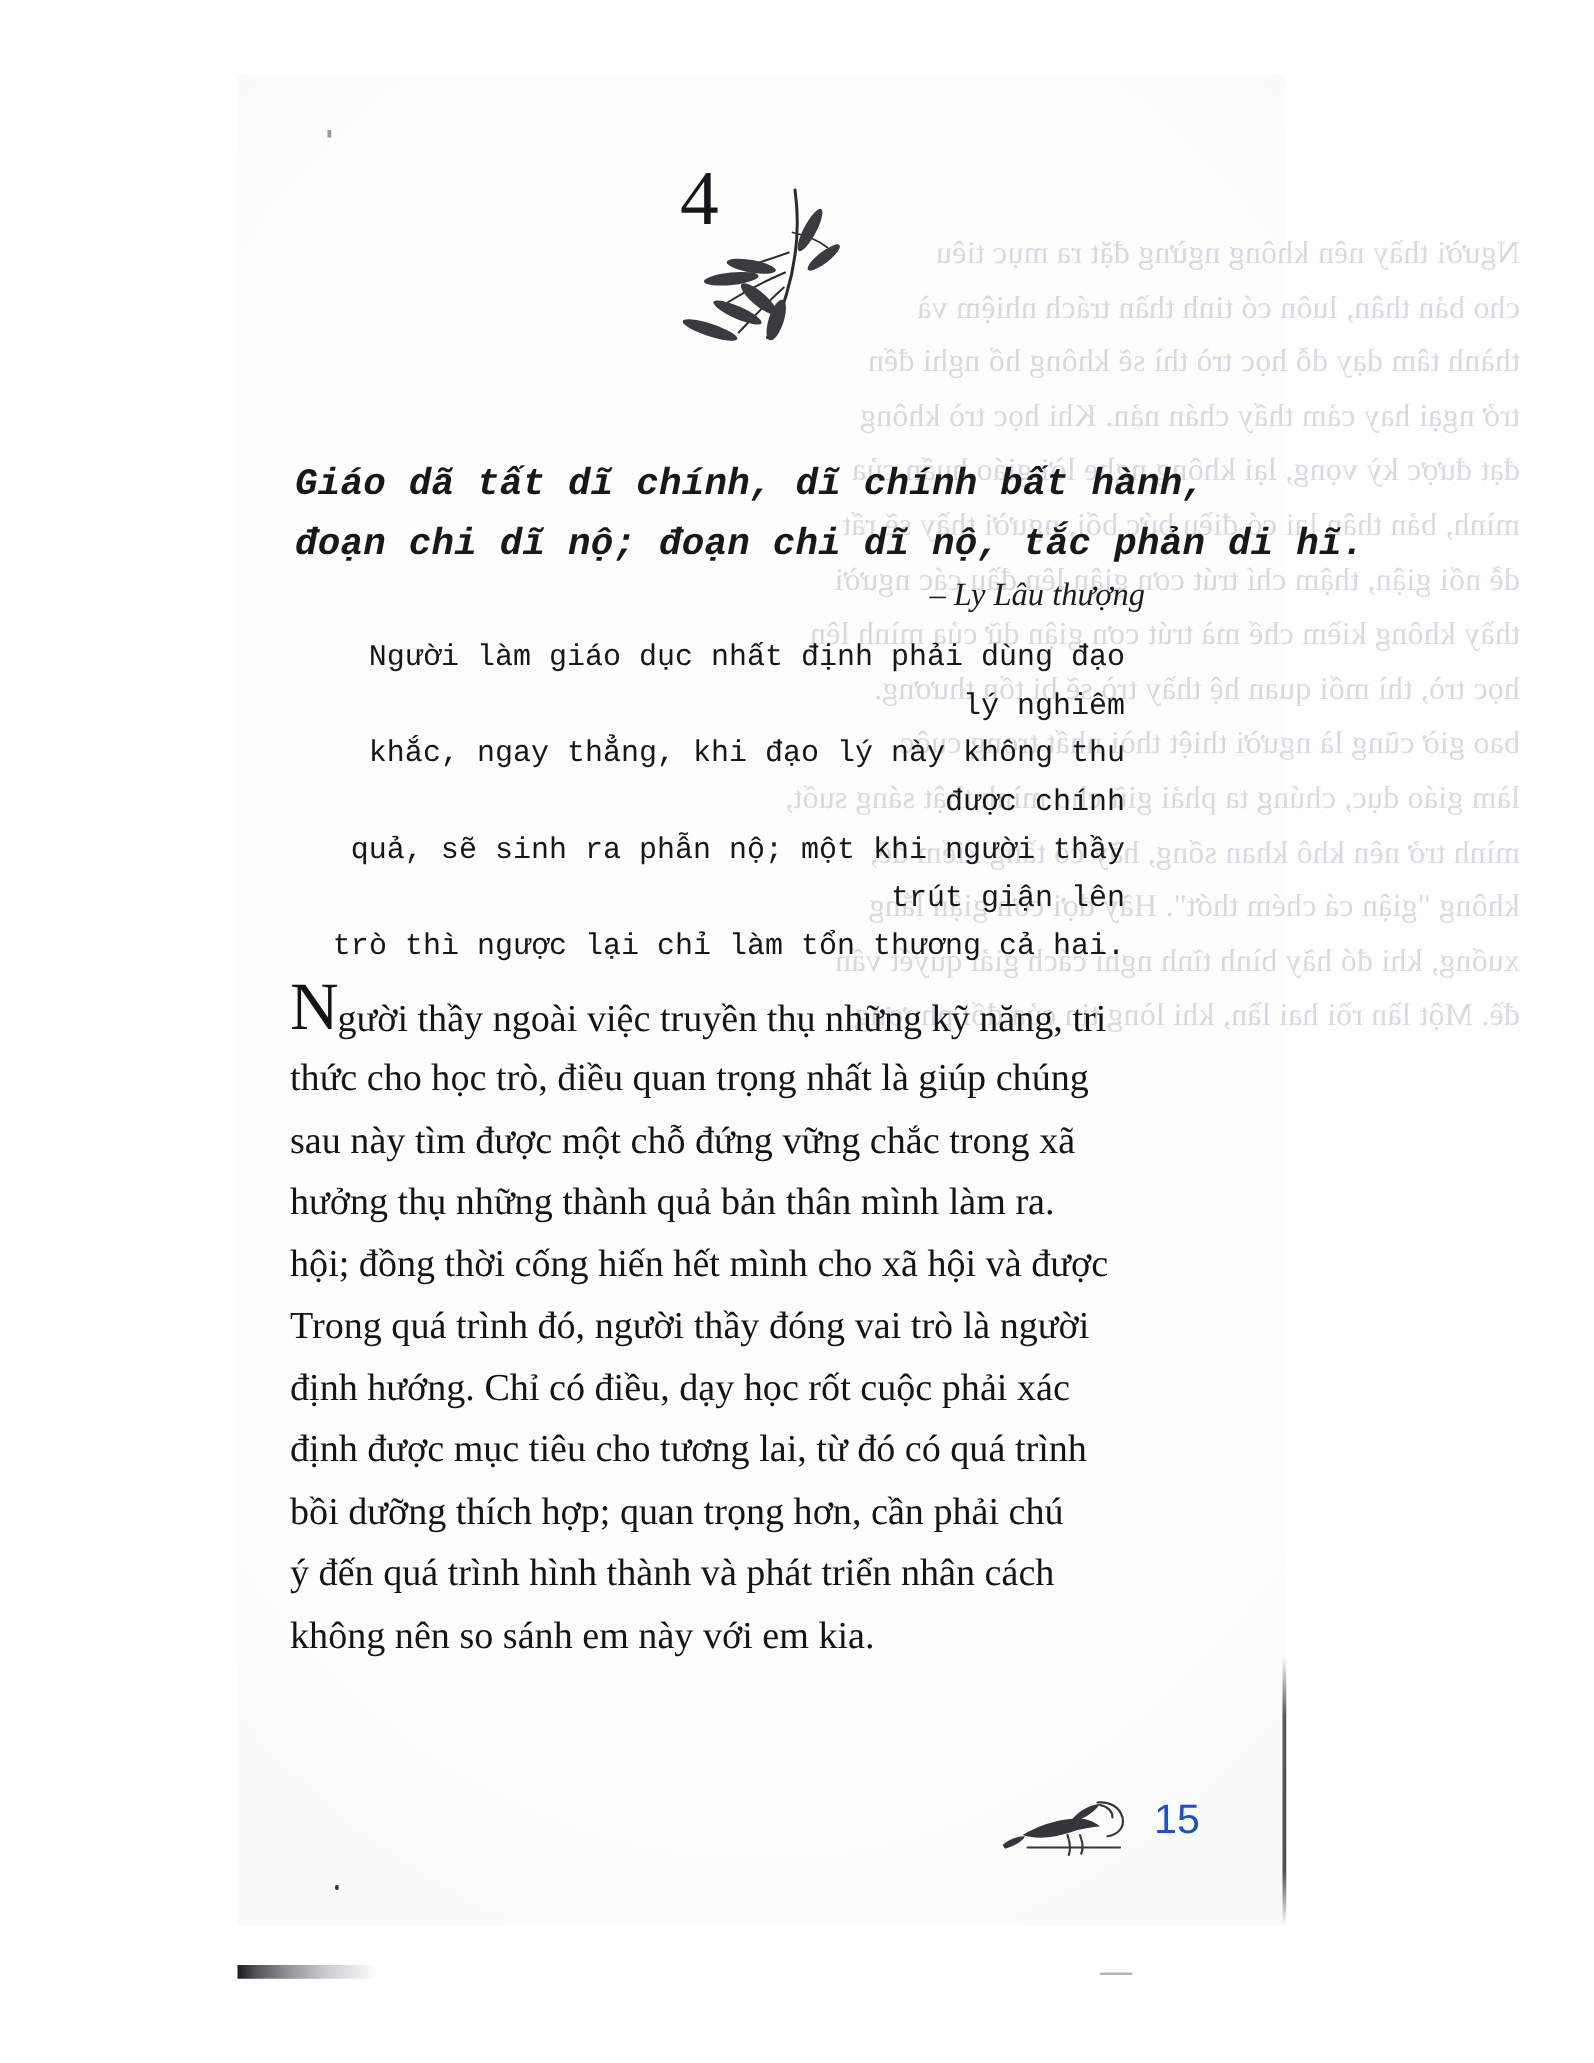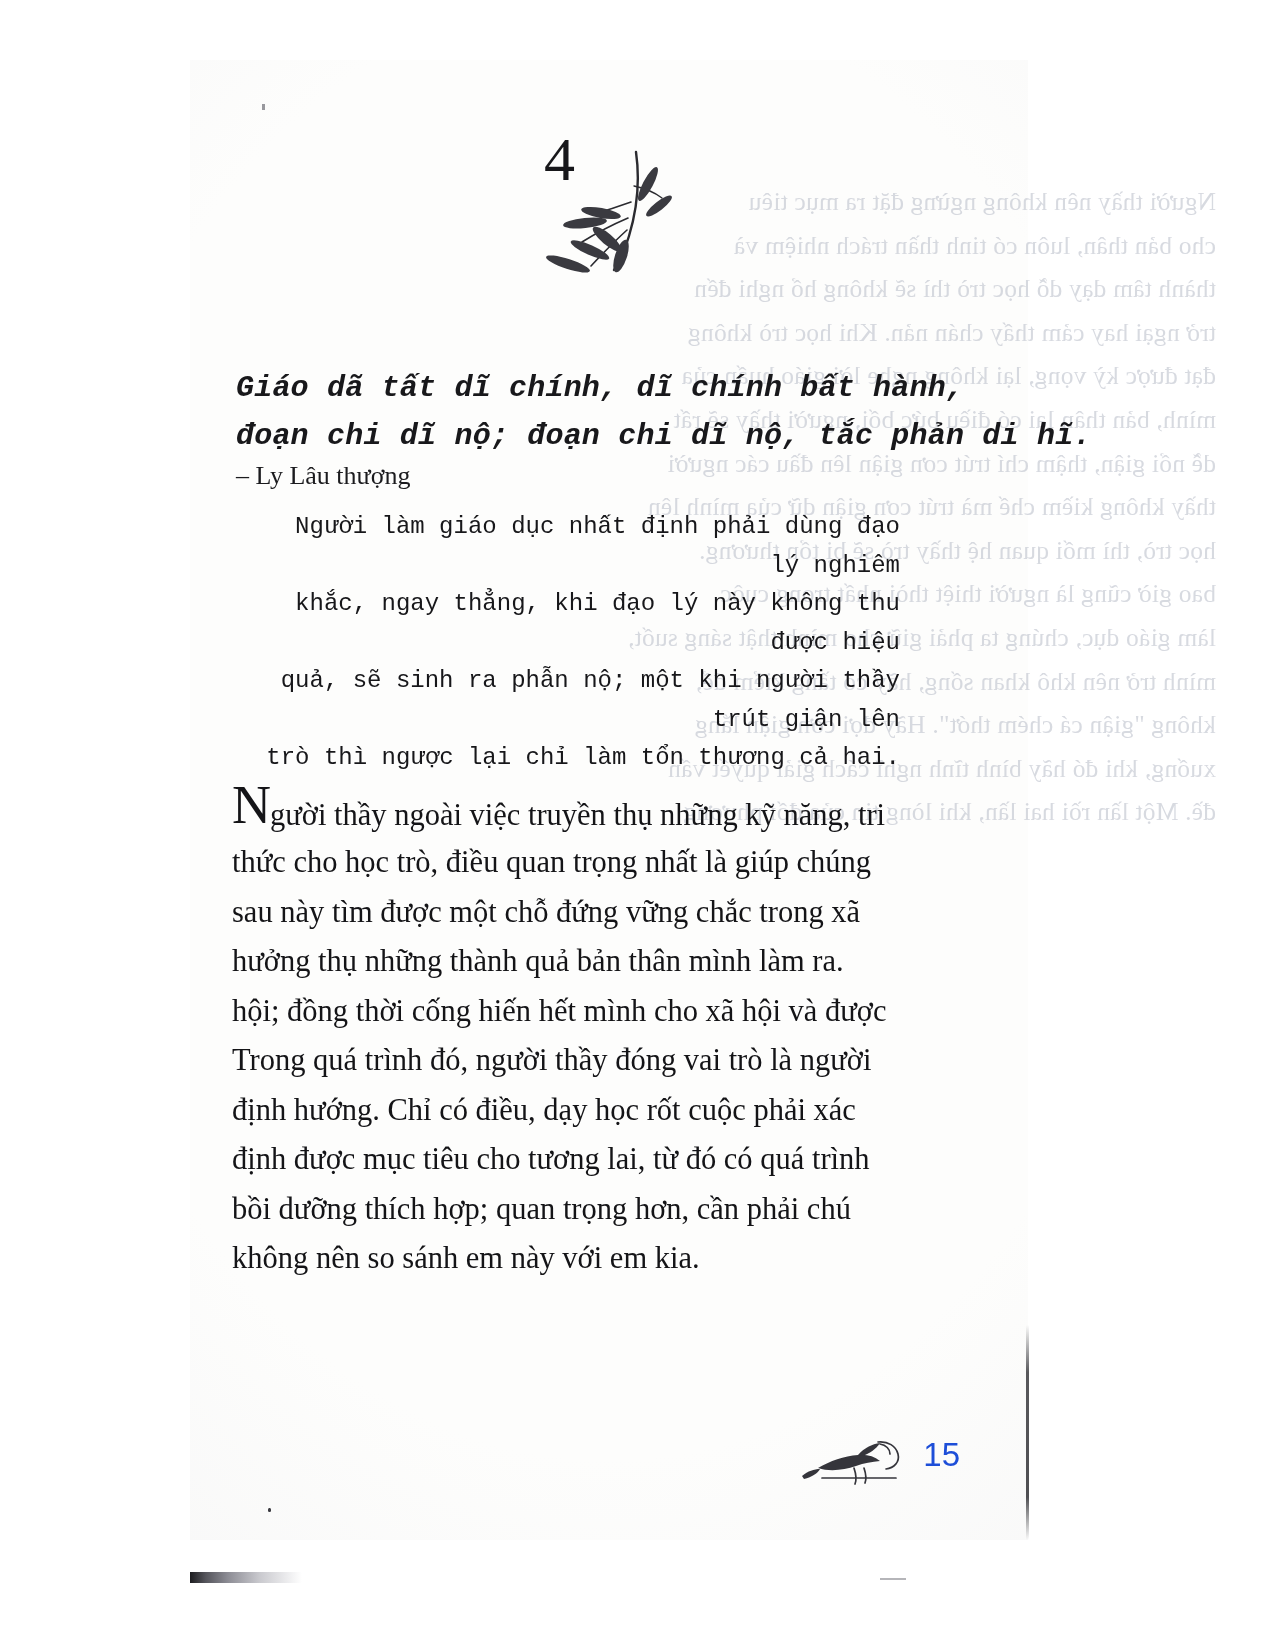--- a/index.html
+++ b/index.html
@@ -139,22 +139,23 @@
     color: #18181b;
     letter-spacing: 0.2px;
   }
   .epigraph .l { display: block; white-space: nowrap; }
 
   .epigraph-source {
     position: absolute;
     left: 236px;
     top: 461px;
     width: 680px;
-    text-align: left;
-    font-family: "Liberation Serif", serif;
+    text-align: right;
+    font-family: "Liberation Serif", serif;
+    font-style: italic;
     font-size: 26px;
     color: #1b1b1e;
   }
 
   
   .translation {
     position: absolute;
     left: 252px;
     top: 508px;
     width: 648px;
@@ -272,38 +273,39 @@
   </div>
 
   <div class="epigraph">
     <span class="l">Giáo dã tất dĩ chính, dĩ chính bất hành,</span>
     <span class="l">đoạn chi dĩ nộ; đoạn chi dĩ nộ, tắc phản di hĩ.</span>
   </div>
   <div class="epigraph-source">– Ly Lâu thượng</div>
 
   <div class="translation">
     <span class="l">Người làm giáo dục nhất định phải dùng đạo lý nghiêm</span>
-    <span class="l">khắc, ngay thẳng, khi đạo lý này không thu được hiệu</span>
+    <span class="l">khắc, ngay thẳng, khi đạo lý này không thu được chính</span>
     <span class="l">quả, sẽ sinh ra phẫn nộ; một khi người thầy trút giận lên</span>
     <span class="l">trò thì ngược lại chỉ làm tổn thương cả hai.</span>
   </div>
 
   <div class="body-text">
     <span class="l first">
       <span class="dropcap">N</span>
       <span>gười thầy ngoài việc truyền thụ những kỹ năng, tri</span>
     </span>
     <span class="l">thức cho học trò, điều quan trọng nhất là giúp chúng</span>
     <span class="l">sau này tìm được một chỗ đứng vững chắc trong xã</span>
     <span class="l">hưởng thụ những thành quả bản thân mình làm ra.</span>
     <span class="l">hội; đồng thời cống hiến hết mình cho xã hội và được</span>
     <span class="l">Trong quá trình đó, người thầy đóng vai trò là người</span>
     <span class="l">định hướng. Chỉ có điều, dạy học rốt cuộc phải xác</span>
     <span class="l">định được mục tiêu cho tương lai, từ đó có quá trình</span>
     <span class="l">bồi dưỡng thích hợp; quan trọng hơn, cần phải chú</span>
+    <span class="l">ý đến quá trình hình thành và phát triển nhân cách</span>
     <span class="l">không nên so sánh em này với em kia.</span>
   </div>
 
   <div class="folio">
     <svg class="bird" width="112" height="62" viewBox="0 0 112 62">
       <g fill="#35353b">
         <path d="M18 40 C30 33, 44 28, 58 27 C66 26, 74 28, 80 33 C72 34, 64 35, 56 38 C44 42, 30 44, 18 40 Z"></path>
         <path d="M2 48 C8 43, 14 41, 20 41 C18 45, 12 49, 4 51 Z"></path>
         <path d="M58 27 C64 20, 72 16, 80 15 C76 21, 70 25, 63 28 Z"></path>
       </g>

